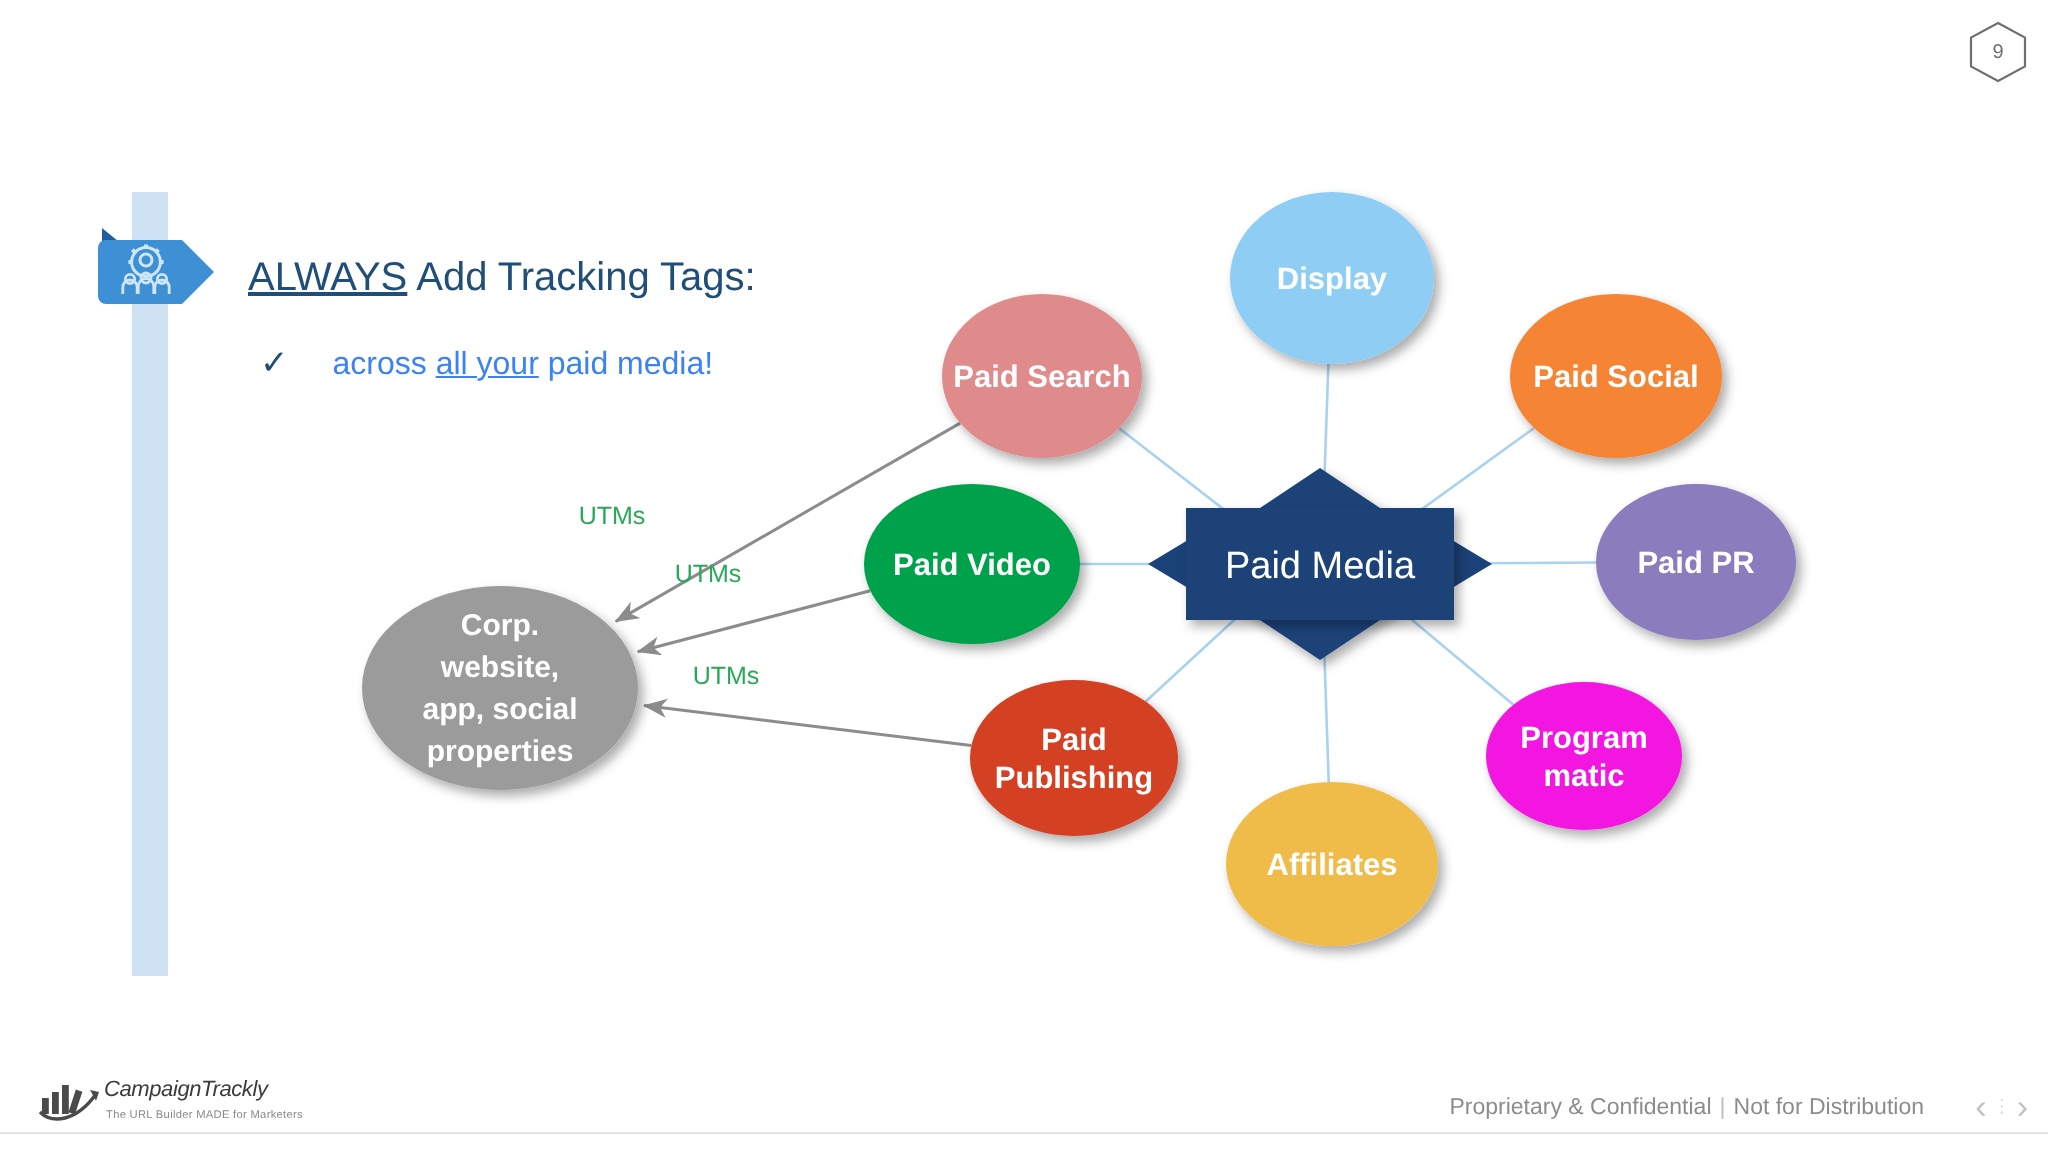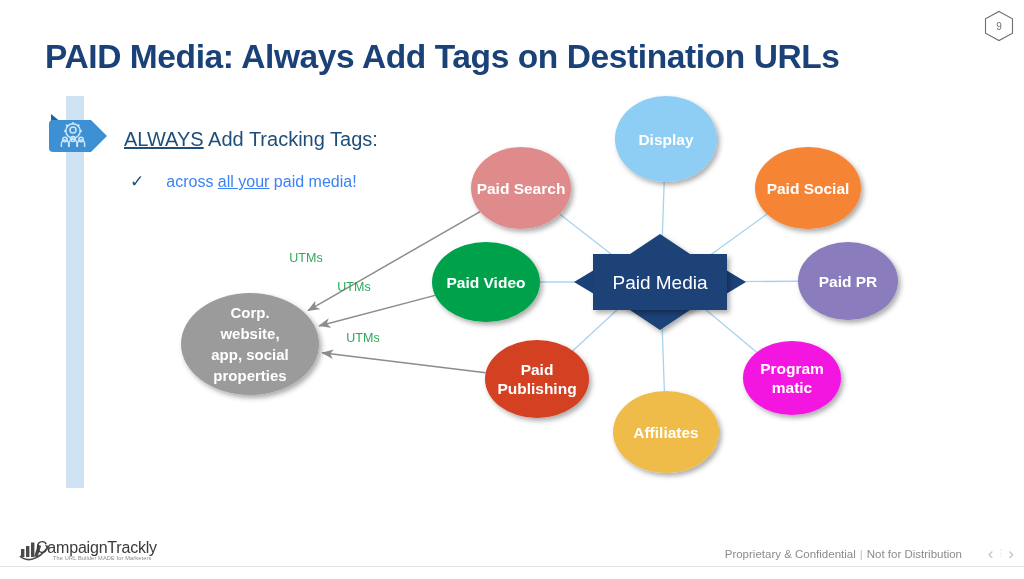--- a/index.html
+++ b/index.html
@@ -100,24 +100,25 @@
   
   #footer-rule {
     position: absolute; left: 0; top: 566px;
     width: 1024px; height: 1px; background: #e3e3e3;
   }
   #logo {
     position: absolute; left: 18px; top: 537px;
     width: 170px; height: 30px;
   }
   #logo-text {
-    position: absolute; left: 36px; top: 539px;
-    font-family: "Liberation Sans", sans-serif;
-    font-size: 16px; color: #3a3a3a; letter-spacing: -0.2px;
-    white-space: nowrap;
+    position: absolute; left: 52px; top: 539px;
+    font-family: "Liberation Sans", sans-serif;
+    font-size: 11px; color: #3a3a3a; letter-spacing: -0.2px;
+    white-space: nowrap;
+    font-style: italic;
   }
   #logo-tag {
     position: absolute; left: 53px; top: 555px;
     font-family: "Liberation Sans", sans-serif;
     font-size: 5.6px; color: #8a8a8a; letter-spacing: 0.15px;
     white-space: nowrap;
   }
   #footer-note {
     position: absolute; right: 62px; top: 548px;
     font-family: "Liberation Sans", sans-serif;
@@ -142,21 +143,20 @@
 
   <div id="page-badge">
     <div class="hexwrap">
       <svg width="30" height="32" viewBox="0 0 30 32">
         <polygon points="15,1.5 28.5,8.8 28.5,23.2 15,30.5 1.5,23.2 1.5,8.8" fill="#ffffff" stroke="#6e6e6e" stroke-width="1.1"></polygon>
       </svg>
     </div>
     <span class="num">9</span>
   </div>
 
-  <div id="title">PAID Media: Always Add Tags on Destination URLs</div>
 
   <div id="left-bar"></div>
 
   <div id="banner-icon">
     <svg width="62" height="50" viewBox="0 0 62 50">
       <path d="M2,2 L2,11 L13,11 Z" fill="#1f5fa0"></path>
       <path d="M2,8 h38 l16,16 l-16,16 h-38 a4,4 0 0 1 -4,-4 v-24 a4,4 0 0 1 4,-4 z" transform="translate(2,0)" fill="#3d90d4"></path>
       <g fill="none" stroke="#cfe6f8" stroke-width="1.5">
         <circle cx="24" cy="19" r="7.2"></circle>
         <circle cx="24" cy="18" r="3"></circle>

